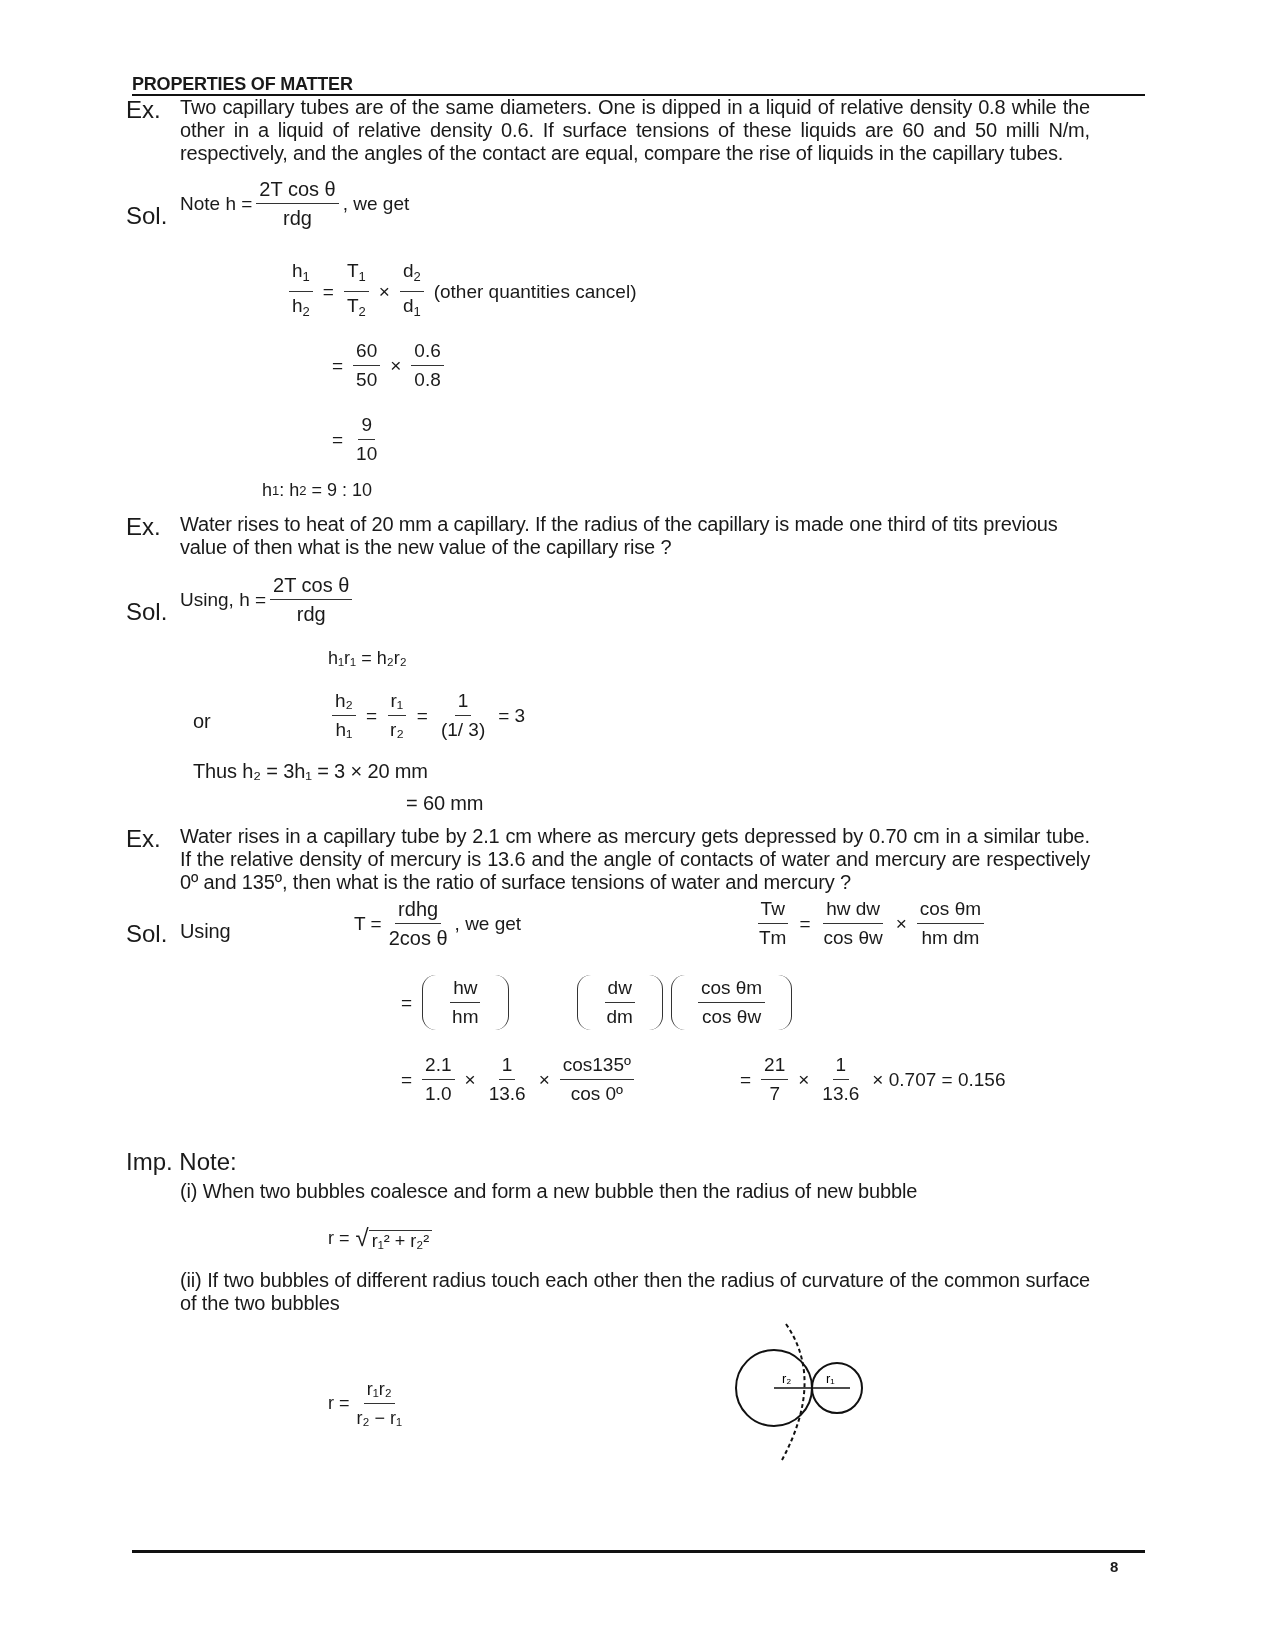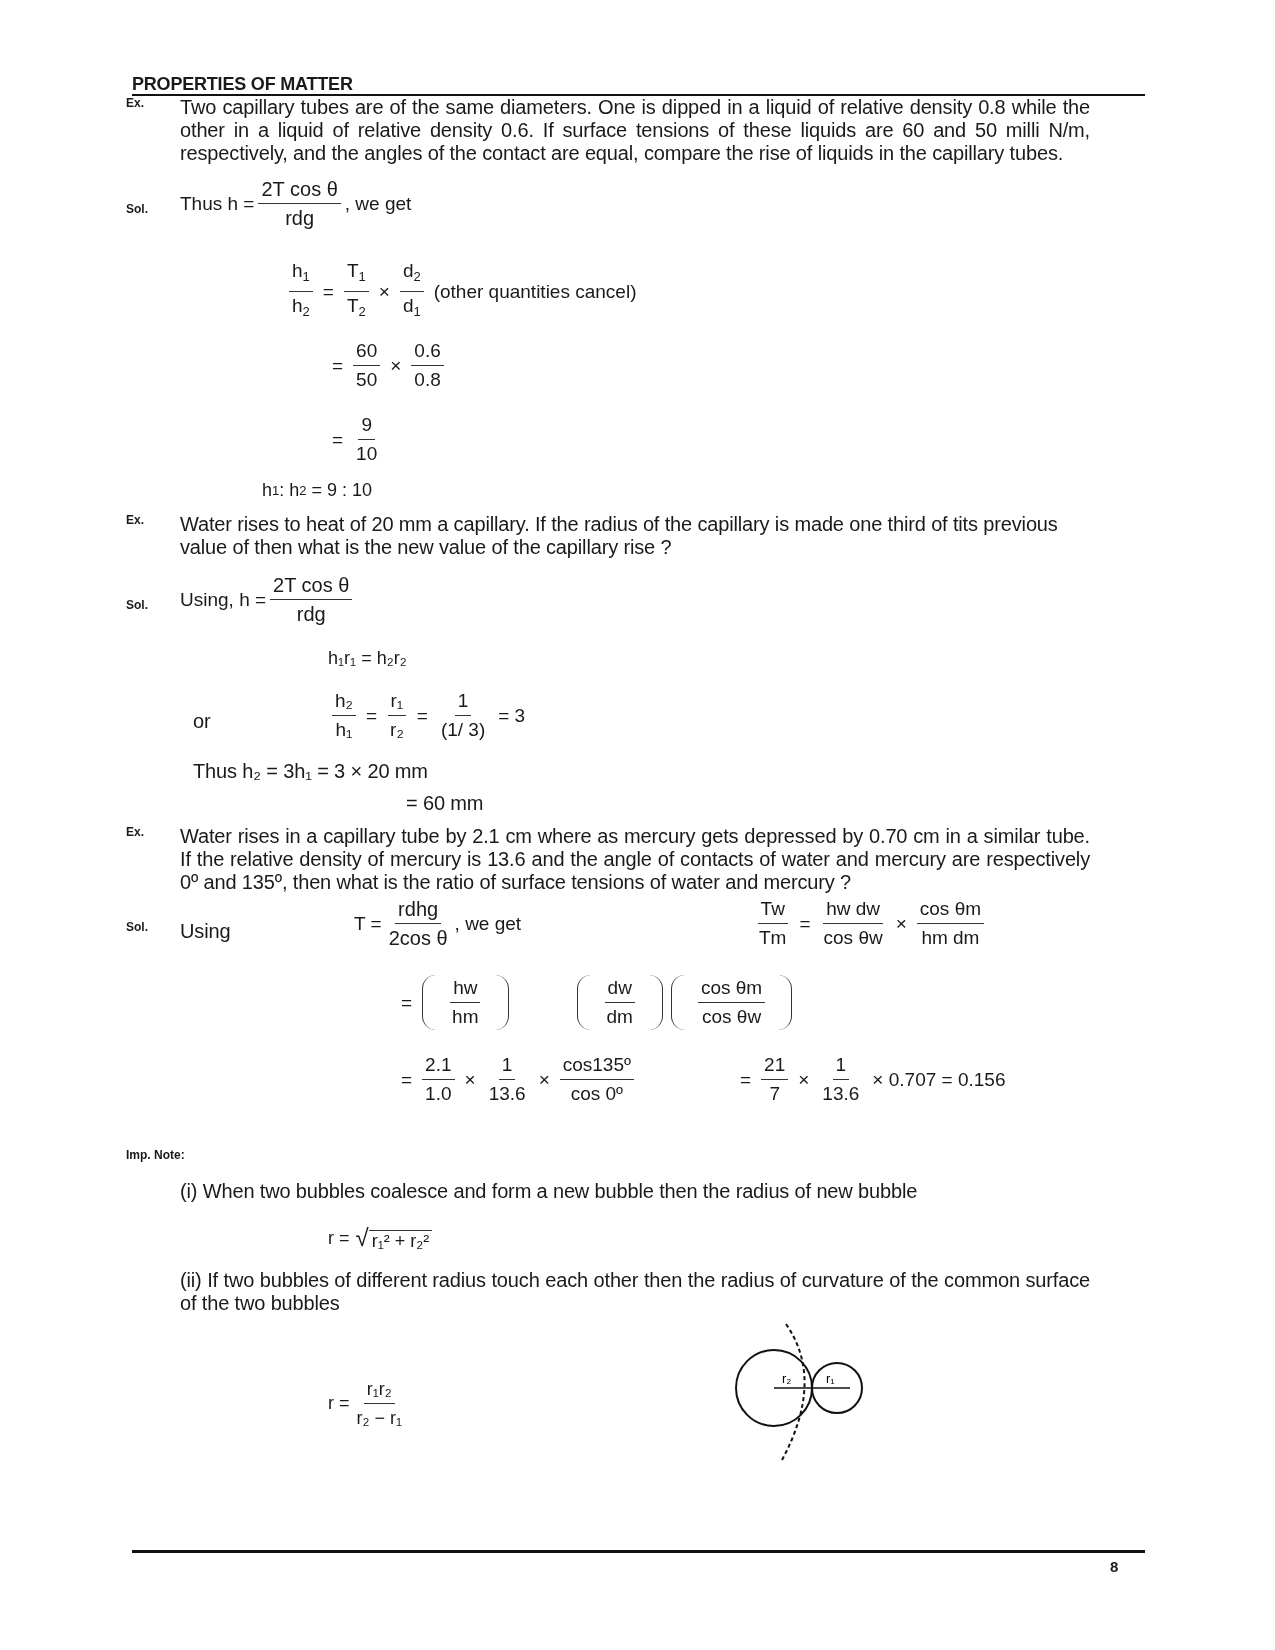--- a/index.html
+++ b/index.html
@@ -3,21 +3,21 @@
 <meta charset="utf-8">
 <style>
   html,body{margin:0;padding:0;background:#fff;}
   body{width:1275px;height:1650px;position:relative;overflow:hidden;
        font-family:"Liberation Sans",sans-serif;color:#1a1a1a;font-size:18px;}
   .abs{position:absolute;}
   .hdr{left:132px;top:74px;font-size:18px;font-weight:bold;letter-spacing:-0.2px;}
   .rule-top{left:132px;top:94px;width:1013px;height:2px;background:#111;}
   .rule-bot{left:132px;top:1550px;width:1013px;height:3px;background:#111;}
   .pageno{left:1110px;top:1558px;font-size:15px;font-weight:bold;}
-  .lbl{font-weight:bold;font-size:12px;}
+  .lbl{font-weight:normal;font-size:24px;}
   .para{font-size:20px;line-height:23px;letter-spacing:-0.15px;}
   .frac{display:inline-flex;flex-direction:column;align-items:center;vertical-align:middle;margin:0 4px;}
   .frac .n{padding:0 3px 3px 3px;border-bottom:1.5px solid #333;line-height:22px;}
   .frac .d{padding:3px 3px 0 3px;line-height:22px;}
   .big .n,.big .d{font-size:20px;}
   sub{font-size:13px;vertical-align:-4px;}
   .eq{font-size:19px;white-space:nowrap;display:flex;align-items:center;}
   .op{margin:0 6px;}
   .paren{display:inline-flex;align-items:center;border-left:1.5px solid #333;border-right:1.5px solid #333;border-radius:14px;padding:2px 22px;margin:0 4px;}
   .sqrt{display:inline-flex;align-items:flex-end;}
@@ -27,21 +27,21 @@
 <body>
 
 <div class="abs hdr">PROPERTIES OF MATTER</div>
 <div class="abs rule-top"></div>
 
 <div class="abs lbl" style="left:126px;top:96px;">Ex.</div>
 <div class="abs para" style="left:180px;top:96px;width:910px;text-align:justify;">Two capillary tubes are of the same diameters. One is dipped in a liquid of relative density 0.8 while the other in a liquid of relative density 0.6. If surface tensions of these liquids are 60 and 50 milli N/m, respectively, and the angles of the contact are equal, compare the rise of liquids in the capillary tubes.</div>
 
 <div class="abs lbl" style="left:126px;top:202px;">Sol.</div>
 <div class="abs eq" style="left:180px;top:178px;">
-  <span>Thus h =</span>
+  <span>Note h =</span>
   <span class="frac big">
     <span class="n">2T cos θ</span>
     <span class="d">rdg</span>
   </span>
   <span>, we get</span>
 </div>
 
 <div class="abs eq" style="left:285px;top:260px;">
   <span class="frac">
     <span class="n"><span>h</span><sub>1</sub></span>

